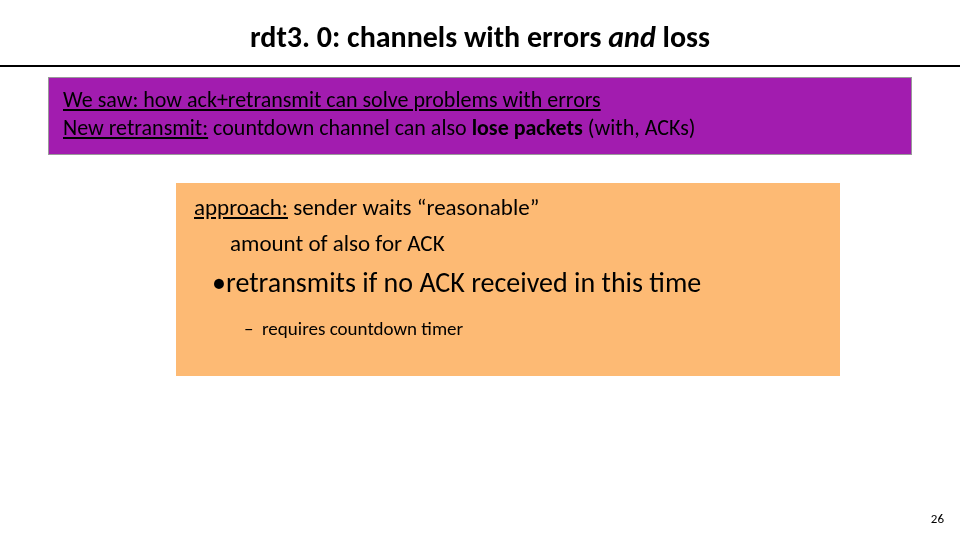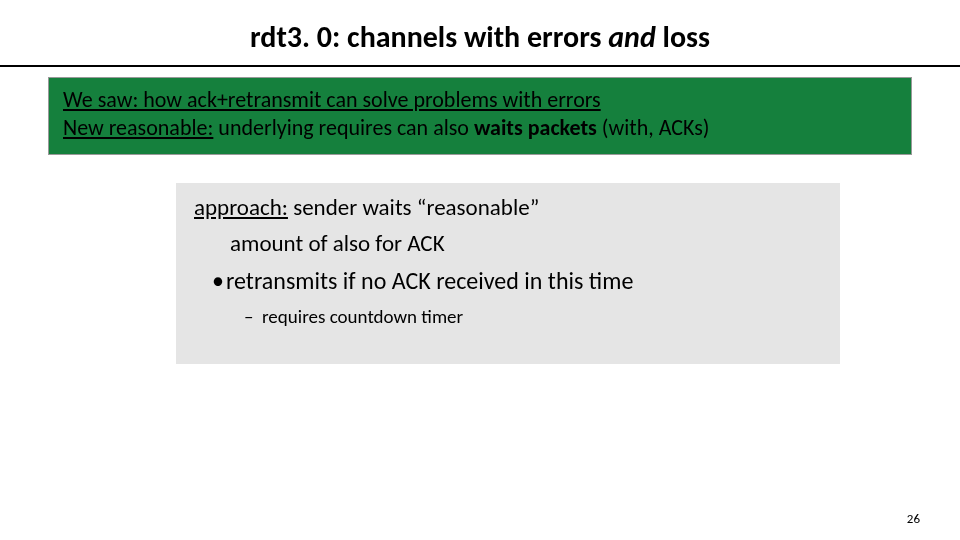--- a/index.html
+++ b/index.html
@@ -29,47 +29,47 @@
     font-style: italic;
   }
   .hr {
     border: none;
     border-top: 2px solid #000;
     margin: 0 0 10px 0;
   }
   .box1 {
     margin: 8px 48px 0 48px;
     border: 1px solid #999;
-    background: #15803d;
+    background: #a21caf;
     padding: 8px 14px 12px 14px;
     font-size: 22px;
     line-height: 1.28;
   }
   .underline { text-decoration: underline; }
   .box2 {
     margin: 28px 120px 0 176px;
-    background: #e5e5e5;
+    background: #fdba74;
     padding: 10px 18px 18px 18px;
     font-size: 23px;
     line-height: 1.3;
   }
   .approach {
     font-size: 23px;
     margin-bottom: 6px;
     padding-left: 6px;
     text-indent: -6px;
   }
   .approach-cont {
     padding-left: 36px;
   }
   .bullet1 {
-    margin: 6px 0 9px 18px;
+    margin: 6px 0 16px 18px;
     padding-left: 14px;
     position: relative;
-    font-size: 24px;
+    font-size: 28px;
   }
   .bullet1::before {
     content: "•";
     position: absolute;
     left: 0;
     top: 0;
   }
   .bullet2 {
     margin: 6px 0 16px 50px;
     padding-left: 18px;
@@ -85,41 +85,41 @@
   .footer {
     position: absolute;
     bottom: 14px;
     left: 38px;
     font-size: 13px;
     font-weight: 700;
   }
   .pagenum {
     position: absolute;
     bottom: 14px;
-    right: 40px;
+    right: 16px;
     font-size: 13px;
   }
 </style>
 </head>
 <body>
 
 <div class="slide">
 
   <div class="title">
     <span>rdt3. 0: channels with errors </span><span class="italic">and</span><span> loss</span>
   </div>
 
   <hr class="hr">
 
   <div class="box1">
     <div>
       <span class="underline">We saw: how ack+retransmit can solve problems with errors</span>
     </div>
     <div>
-      <span class="underline">New reasonable:</span><span> underlying requires can also </span><b>waits packets</b><span> (with, ACKs)</span>
+      <span class="underline">New retransmit:</span><span> countdown channel can also </span><b>lose packets</b><span> (with, ACKs)</span>
     </div>
   </div>
 
   <div class="box2">
     <div class="approach">
       <span class="underline">approach:</span><span> sender waits </span><span>“reasonable”</span>
     </div>
     <div class="approach-cont">amount of also for ACK</div>
     <div class="bullet1">retransmits if no ACK received in this time</div>
     <div class="bullet2">requires countdown timer</div>

